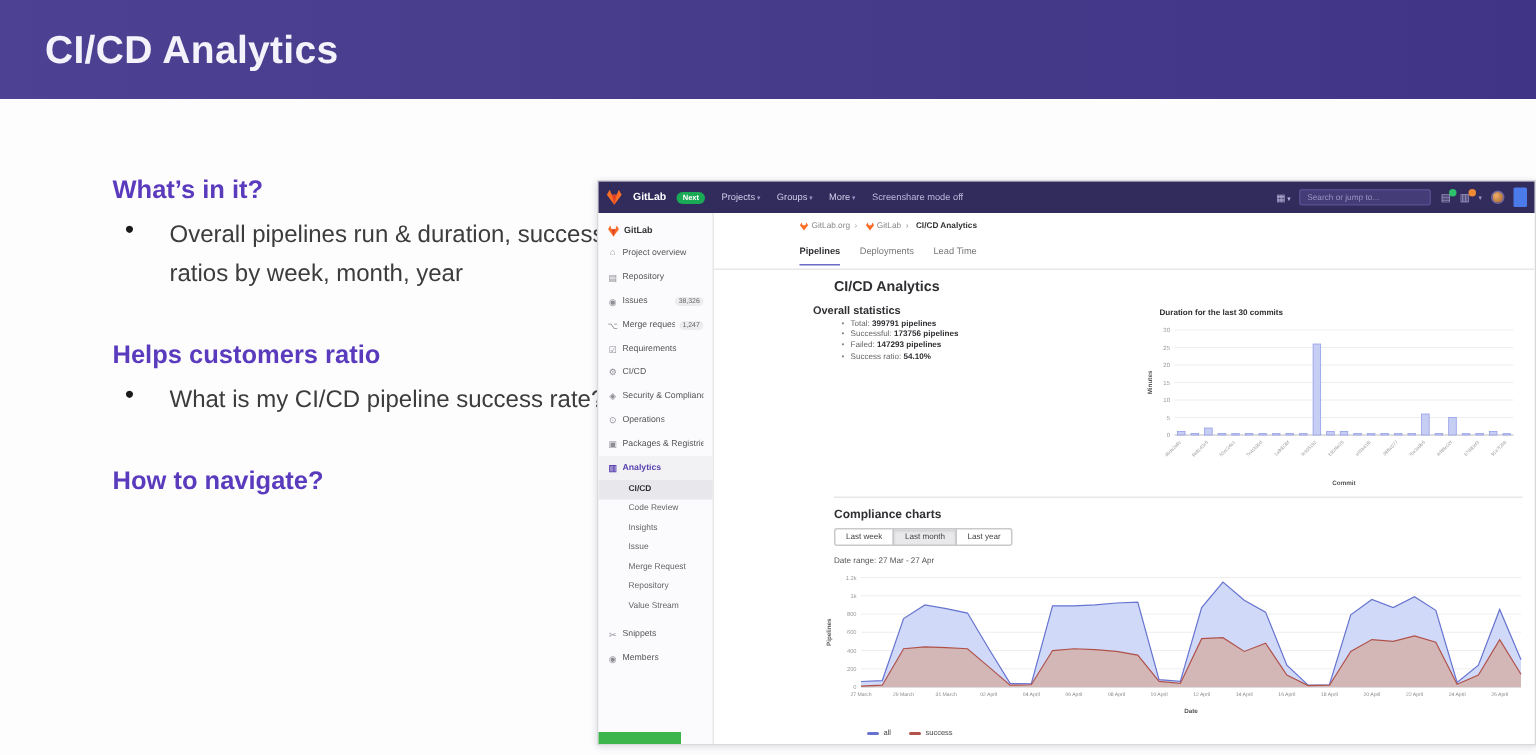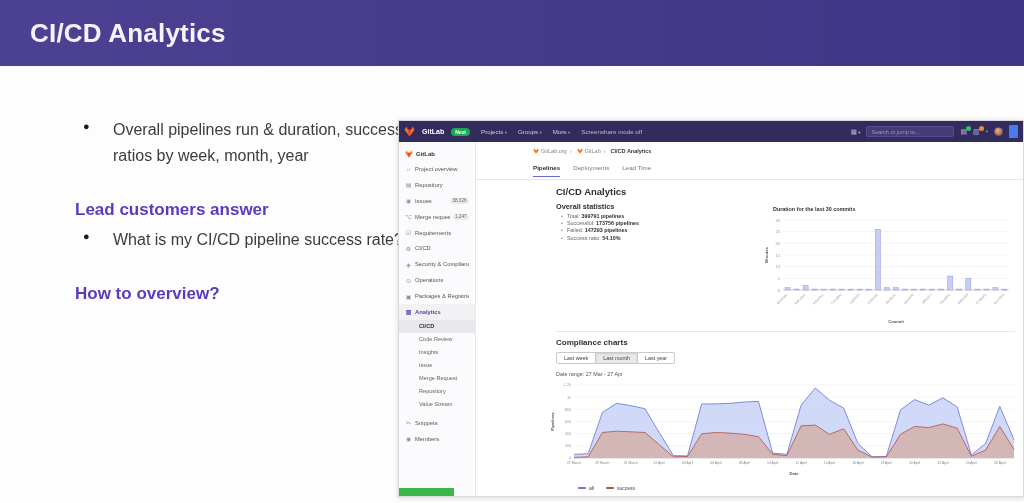--- a/index.html
+++ b/index.html
@@ -65,21 +65,21 @@
   .crumb { display:flex; align-items:center; gap:2px; }
   .crumb + .crumb::before { content:"›"; color:#aaa; margin-right:3px; }
   .crumb svg { width:6px; height:6px; }
   .crumb.last { color:#333; font-weight:bold; }
   .gl-tabs { position:absolute; top:22px; left:57px; display:flex; gap:13px; font-size:6.2px; color:#777; }
   .gl-tab { padding-bottom:5px; cursor:pointer; }
   .gl-tab.active { color:#2f2f33; font-weight:bold; border-bottom:1.5px solid #6b6bc8; }
   .tab-border { position:absolute; top:37px; left:0; right:0; height:1px; background:#e7e7e9; }
 
   .gl-page-title { position:absolute; top:44px; left:80px; font-size:9.5px; font-weight:bold; color:#2f2f33; }
-  .gl-stats-title { position:absolute; top:60px; left:80px; font-size:7.3px; font-weight:bold; color:#2f2f33; }
+  .gl-stats-title { position:absolute; top:60px; left:66px; font-size:7.3px; font-weight:bold; color:#2f2f33; }
   .gl-stats { position:absolute; top:71px; left:84px; list-style:none; }
   .gl-stats li { font-size:5.4px; color:#666; line-height:1.33; padding-left:7px; position:relative; }
   .gl-stats li::before { content:"•"; position:absolute; left:1px; color:#888; }
   .gl-stats b { color:#2f2f33; }
 
   .duration-chart { position:absolute; left:287px; top:64px; width:253px; }
   .dc-title { font-size:5.4px; font-weight:bold; color:#2f2f33; margin-left:10px; }
   .gl-divider { position:absolute; top:189px; left:80px; right:8px; height:1px; background:#e7e7e9; }
   .gl-pipelines-title { position:absolute; top:196px; left:80px; font-size:8px; font-weight:bold; color:#2f2f33; }
   .gl-range { position:absolute; top:210px; left:80px; display:inline-flex; }
@@ -100,32 +100,33 @@
 </style>
 </head>
 <body>
 
 <header class="slide-header">
   <div class="slide-title">CI/CD Analytics</div>
 </header>
 
 <div class="notes">
   <div class="note-section">
+    <div class="note-h">What’s in it?</div>
     <ul class="note-ul">
         <li>Overall pipelines run &amp; duration, success ratios by week, month, year</li>
       </ul>
   </div>
   <div class="note-section">
-    <div class="note-h">Lead customers answer</div>
+    <div class="note-h">Helps customers ratio</div>
     <ul class="note-ul">
         <li>What is my CI/CD pipeline success rate?</li>
       </ul>
   </div>
   <div class="note-section">
-    <div class="note-h">How to overview?</div>
+    <div class="note-h">How to navigate?</div>
   </div>
 </div>
 
 <div class="shot">
 
   <div class="gl-navbar">
     <svg class="gl-logo" viewBox="0 0 40 40">
       <polygon points="20,38 2,14 9,2 14,14 26,14 31,2 38,14" fill="#fc6d26"></polygon>
       <polygon points="14,14 26,14 20,38" fill="#e24329"></polygon>
     </svg>

